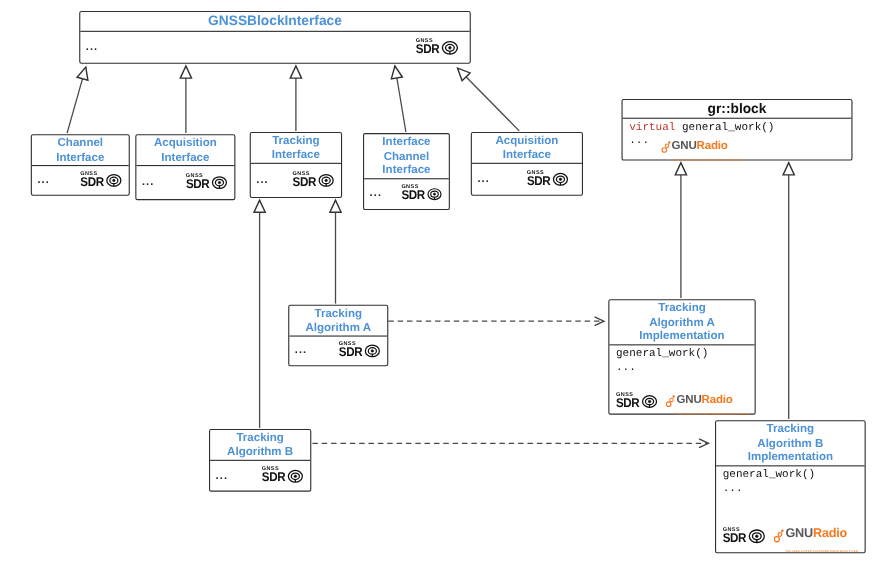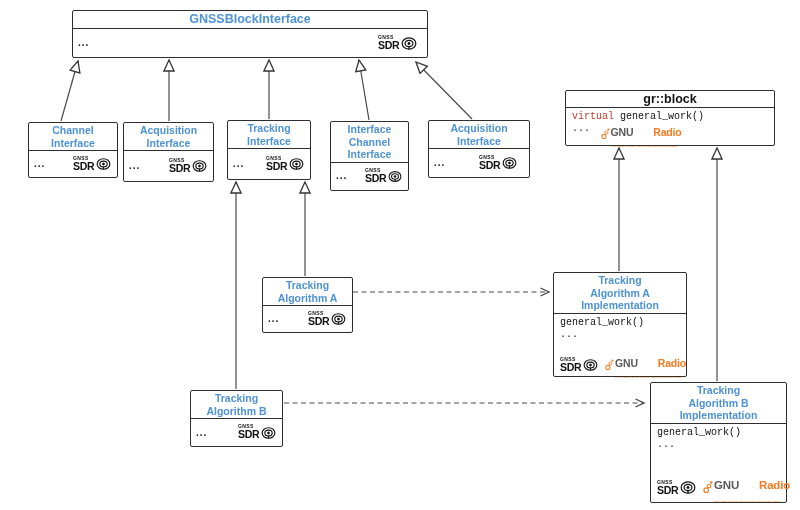--- a/index.html
+++ b/index.html
@@ -38,21 +38,21 @@
   .sdrlogo .col{display:flex;flex-direction:column;align-items:flex-start;line-height:1;}
   .sdrlogo .gnss{font-size:5px;font-weight:bold;letter-spacing:.4px;color:#111;}
   .sdrlogo .sdr{font-size:11.5px;font-weight:bold;letter-spacing:-.4px;color:#111;transform:scaleX(.92);transform-origin:0 50%;}
   .sdrlogo svg{margin-left:-1px;}
   .sdrlogo svg *{stroke:#111;}
   
   .grlogo{display:inline-flex;align-items:flex-start;}
   .grlogo .gtxt{display:flex;flex-direction:column;line-height:1;margin-left:1px;}
   .grlogo .gname{font-size:10.5px;font-weight:bold;letter-spacing:-.2px;white-space:nowrap;}
   .grlogo .gnu{color:var(--gnuradio-gray);}
-  .grlogo .radio{color:var(--gnuradio-orange);padding-left:20px;}
+  .grlogo .radio{color:var(--gnuradio-orange);}
   .grlogo .tagwrap{height:4px;overflow:visible;}
   .grlogo .tag{display:inline-block;font-size:6px;color:var(--gnuradio-orange);white-space:nowrap;transform:scale(.42);transform-origin:0 0;letter-spacing:.2px;}
   .logorow{position:absolute;left:6px;right:5px;bottom:3px;display:flex;align-items:center;}
   .logorow .sdrlogo{margin-left:0;}
   .logorow .grlogo{margin-left:6px;}
   .grabs{position:absolute;right:6px;bottom:4px;}
 </style>
 </head>
 <body>
 

